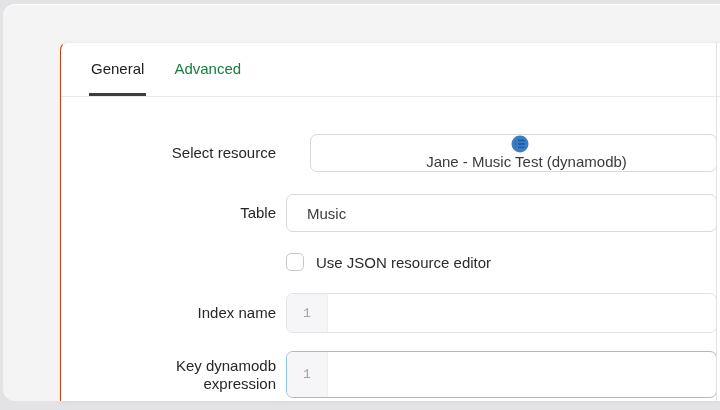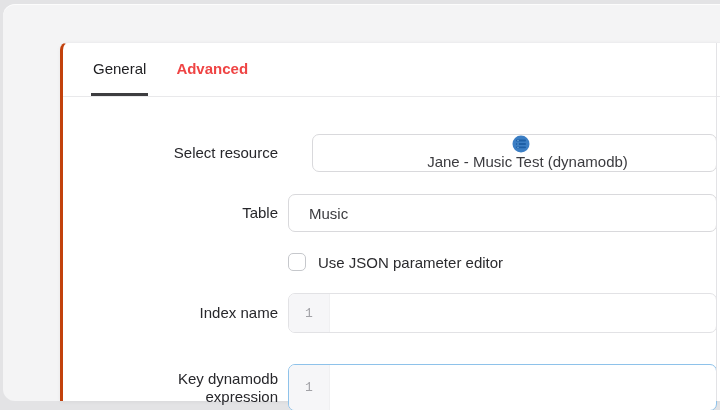--- a/index.html
+++ b/index.html
@@ -13,41 +13,41 @@
     position:absolute; top:4px; left:3px; right:0; bottom:9px;
     background:#f4f4f5;
     border-radius:12px 0 0 12px;
     box-shadow: inset 0 1px 0 rgba(255,255,255,0.7);
   }
   .card {
     position:absolute; top:42px; left:60px; right:0; bottom:9px;
     background:#ffffff;
     border-radius:8px 0 0 0;
     border-top:1px solid #ededef;
-    border-left:3px solid #c2410c;
+    border-left:1px solid #c2410c;
     box-shadow:0 1px 4px rgba(0,0,0,0.05);
     box-sizing:border-box;
   }
   .card-right-edge {
     position:absolute; top:0; right:3px; bottom:0; width:1px;
     background:#e3e3e6;
   }
   
   .tabbar {
     height:54px; box-sizing:border-box;
     border-bottom:1px solid #e9e9eb;
     padding-left:28px;
     display:flex; align-items:stretch;
   }
   .tab {
     display:flex; align-items:center;
     margin-right:26px; padding:0 2px;
-    font-size:15px; color:#ef4444;
+    font-size:15px; color:#15803d;
     border-bottom:3px solid transparent;
-    box-sizing:border-box; cursor:pointer;font-weight:bold;
+    box-sizing:border-box; cursor:pointer;
   }
   .tab.active {
     color:#1e1e21; font-weight:500;
     border-bottom-color:#3d3d40;
   }
   
   .body { padding-top:37px; }
   .row {
     display:flex; align-items:center;
     padding-right:3px;
@@ -71,21 +71,21 @@
     display:flex; align-items:center;
     font-size:15px; color:#3b3b3f;
   }
   .select-box { padding-left:26px; cursor:pointer;flex-direction:column; }
   .select-box .res-icon { width:18px; height:18px; margin-right:14px; flex:0 0 18px; }
   .text-input { padding-left:20px; cursor:text; }
 
   .row-m1 { margin-bottom:22px;gap:24px; }
   .row-m2 { margin-bottom:21px; }
   .row-m3 { margin-bottom:22px; }
-  .row-m4 { margin-bottom:31px; }
+  .row-m4 { margin-bottom:18px; }
 
   
   .checkbox {
     width:18px; height:18px; box-sizing:border-box;
     border:1.5px solid #c6c8cc; border-radius:5px;
     background:#fff; cursor:pointer; flex:0 0 18px;
   }
   .checkbox-label {
     margin-left:12px; font-size:15px; color:#2b2b2e; cursor:default;
   }
@@ -146,21 +146,21 @@
         <div class="text-input">
           <span>Music</span>
         </div>
       </div>
     </div>
 
     <div class="row row-m3">
       <div class="label-cell"></div>
       <div class="input-cell" style="display:flex; align-items:center;">
         <div class="checkbox"></div>
-        <span class="checkbox-label">Use JSON parameter editor</span>
+        <span class="checkbox-label">Use JSON resource editor</span>
       </div>
     </div>
 
     <div class="row row-m4">
       <div class="label-cell">Index name</div>
       <div class="input-cell">
         <div class="code-editor h1">
           <div class="gutter">1</div>
           <div class="editor-area"></div>
         </div>

